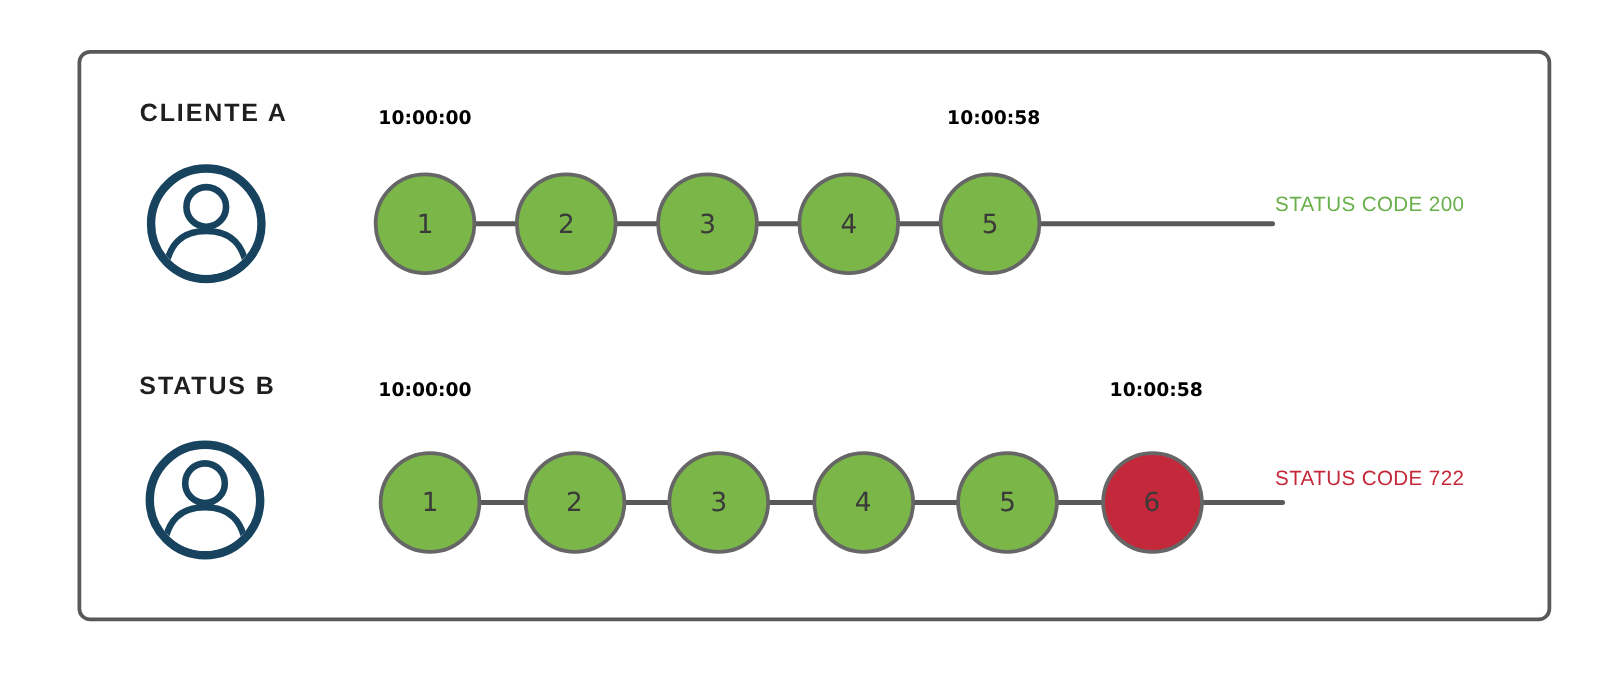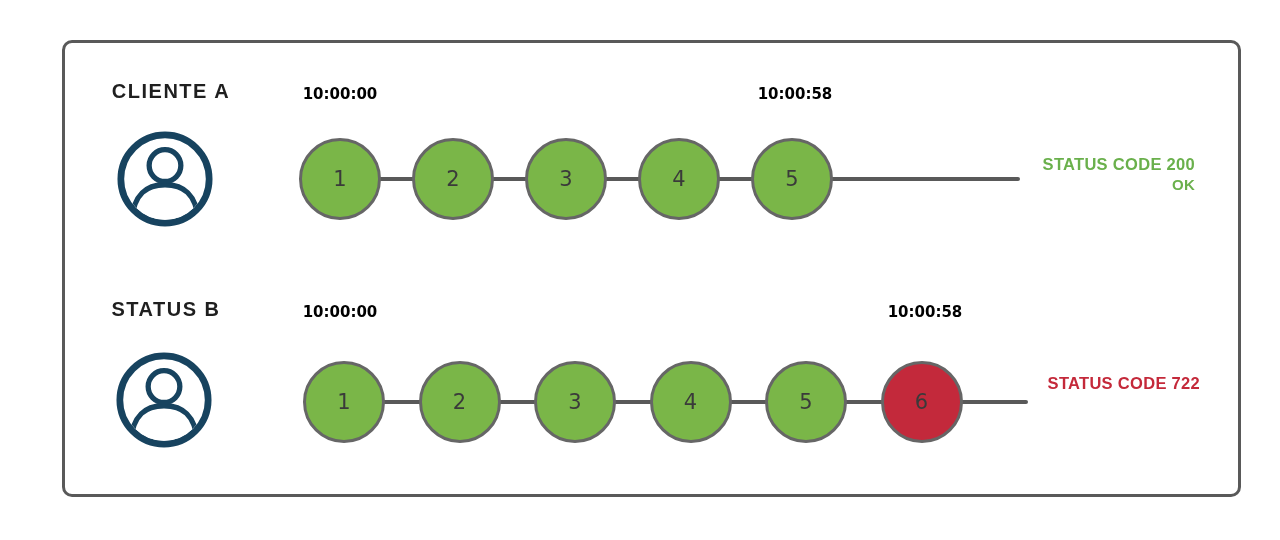--- a/index.html
+++ b/index.html
@@ -34,21 +34,21 @@
   }
   .timeline-line{position:absolute;height:4px;background:var(--timeline-line);border-radius:2px;}
   .circles{position:absolute;left:0;top:0;width:100%;height:100%;pointer-events:none;}
   .circle{
     position:absolute;width:82px;height:82px;border-radius:50%;box-sizing:border-box;
     border:3px solid var(--circle-border);display:flex;align-items:center;justify-content:center;
     font-size:21px;color:#3a3a3a;font-family:"DejaVu Sans",sans-serif;
   }
   .circle.ok{background:var(--circle-green);}
   .circle.error{background:var(--circle-red);}
-  .status{position:absolute;text-align:right;font-weight:700;line-height:1.3;}
+  .status{position:absolute;text-align:left;font-weight:400;line-height:1.3;}
   .status .line1{font-size:16.5px;letter-spacing:0.3px;white-space:nowrap;}
   .status .line2{font-size:15px;letter-spacing:0.2px;white-space:nowrap;}
   .status.success{color:var(--status-green);}
   .status.error{color:var(--status-red);}
 </style>
 </head>
 <body>
 
 <div class="canvas">
   <div class="frame"></div>
@@ -77,21 +77,20 @@
     <div class="circles">
         <div class="circle ok" style="left: 299px; top: 138px;">1</div>
         <div class="circle ok" style="left: 412px; top: 138px;">2</div>
         <div class="circle ok" style="left: 525px; top: 138px;">3</div>
         <div class="circle ok" style="left: 638px; top: 138px;">4</div>
         <div class="circle ok" style="left: 751px; top: 138px;">5</div>
       </div>
 
     <div class="status success" style="left:1020px;top:154px;width:175px;">
       <div class="line1">STATUS CODE 200</div>
-      <div class="line2">OK</div>
     </div>
   </div>
 
   <div>
     <div class="client-label" style="left:81px;top:298px;width:170px;">STATUS B</div>
 
     <svg class="user-icon" style="left:116px;top:352px;" viewBox="0 0 100 100">
       <defs>
           <clipPath id="clipB">
             <circle cx="50" cy="50" r="42.5"></circle>

